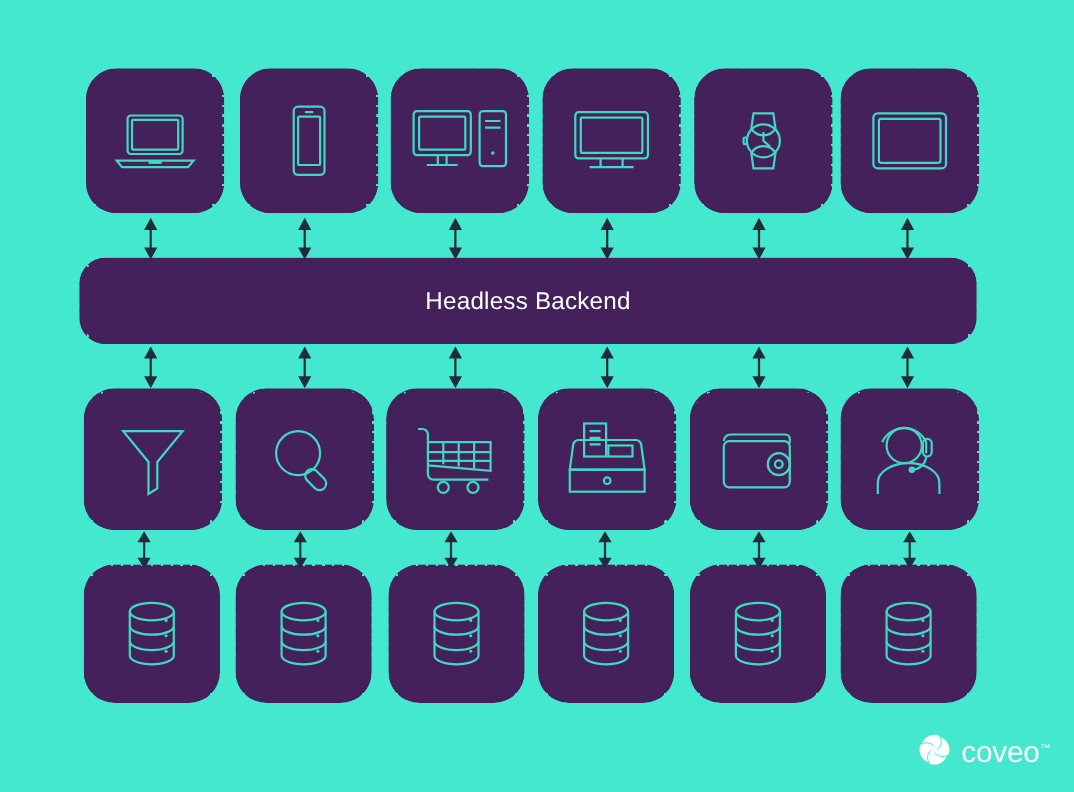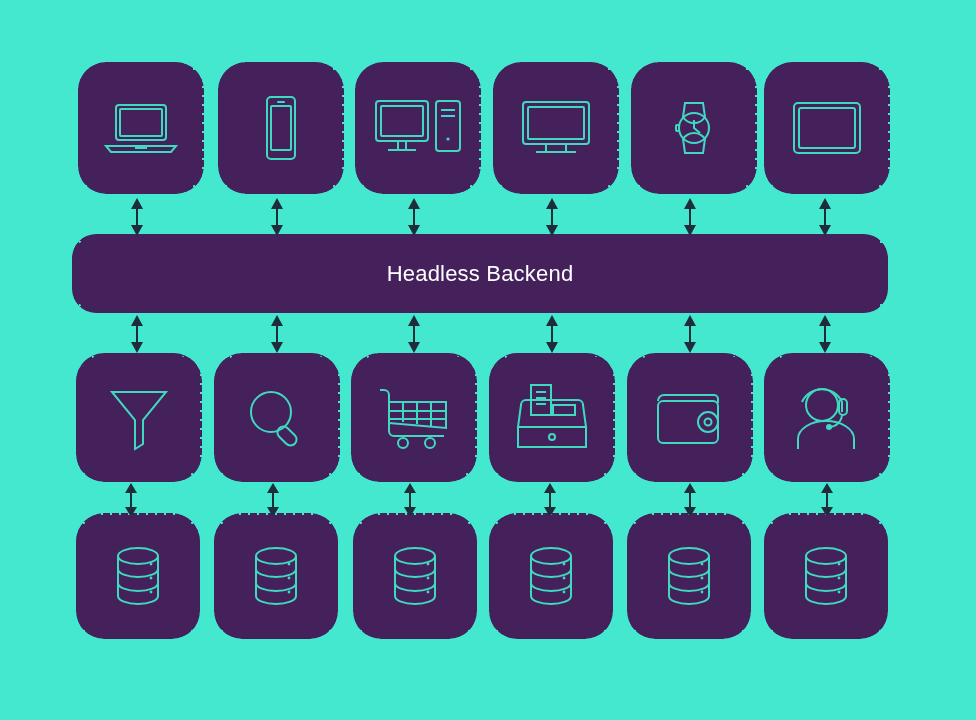--- a/index.html
+++ b/index.html
@@ -419,14 +419,29 @@
         <ellipse cx="24" cy="11" rx="20" ry="8"></ellipse>
         <path d="M4 11 V51 a20 8 0 0 0 40 0 V11"></path>
         <path d="M4 24 a20 8 0 0 0 40 0 M4 38 a20 8 0 0 0 40 0"></path>
         <circle cx="37" cy="19" r="1.4" fill="#3fd9c0" stroke="none"></circle>
         <circle cx="37" cy="33" r="1.4" fill="#3fd9c0" stroke="none"></circle>
         <circle cx="37" cy="47" r="1.4" fill="#3fd9c0" stroke="none"></circle>
       </svg>
     </span>
   </div>
 
+  <div class="logo">
+    <span>
+      <svg width="31" height="31" viewBox="0 0 64 64">
+        <g fill="#ffffff">
+          <path d="M32 4 C21 4 12 11 9 20 c7 -3 15 -2 20 3 c3 3 4 7 3 11 c5 -2 9 -6 11 -11 c2 -6 1 -13 -3 -18 C38 4 35 4 32 4 Z"></path>
+          <path d="M60 32 C60 21 53 12 44 9 c3 7 2 15 -3 20 c-3 3 -7 4 -11 3 c2 5 6 9 11 11 c6 2 13 1 18 -3 C60 38 60 35 60 32 Z"></path>
+          <path d="M32 60 C43 60 52 53 55 44 c-7 3 -15 2 -20 -3 c-3 -3 -4 -7 -3 -11 c-5 2 -9 6 -11 11 c-2 6 -1 13 3 18 C26 60 29 60 32 60 Z"></path>
+          <path d="M4 32 C4 43 11 52 20 55 c-3 -7 -2 -15 3 -20 c3 -3 7 -4 11 -3 c-2 -5 -6 -9 -11 -11 c-6 -2 -13 -1 -18 3 C4 26 4 29 4 32 Z"></path>
+        </g>
+      </svg>
+    </span>
+    <span class="logo-word">
+      <span>coveo</span><span class="logo-tm">™</span>
+    </span>
+  </div>
 
 </div>
 
 </body></html>

